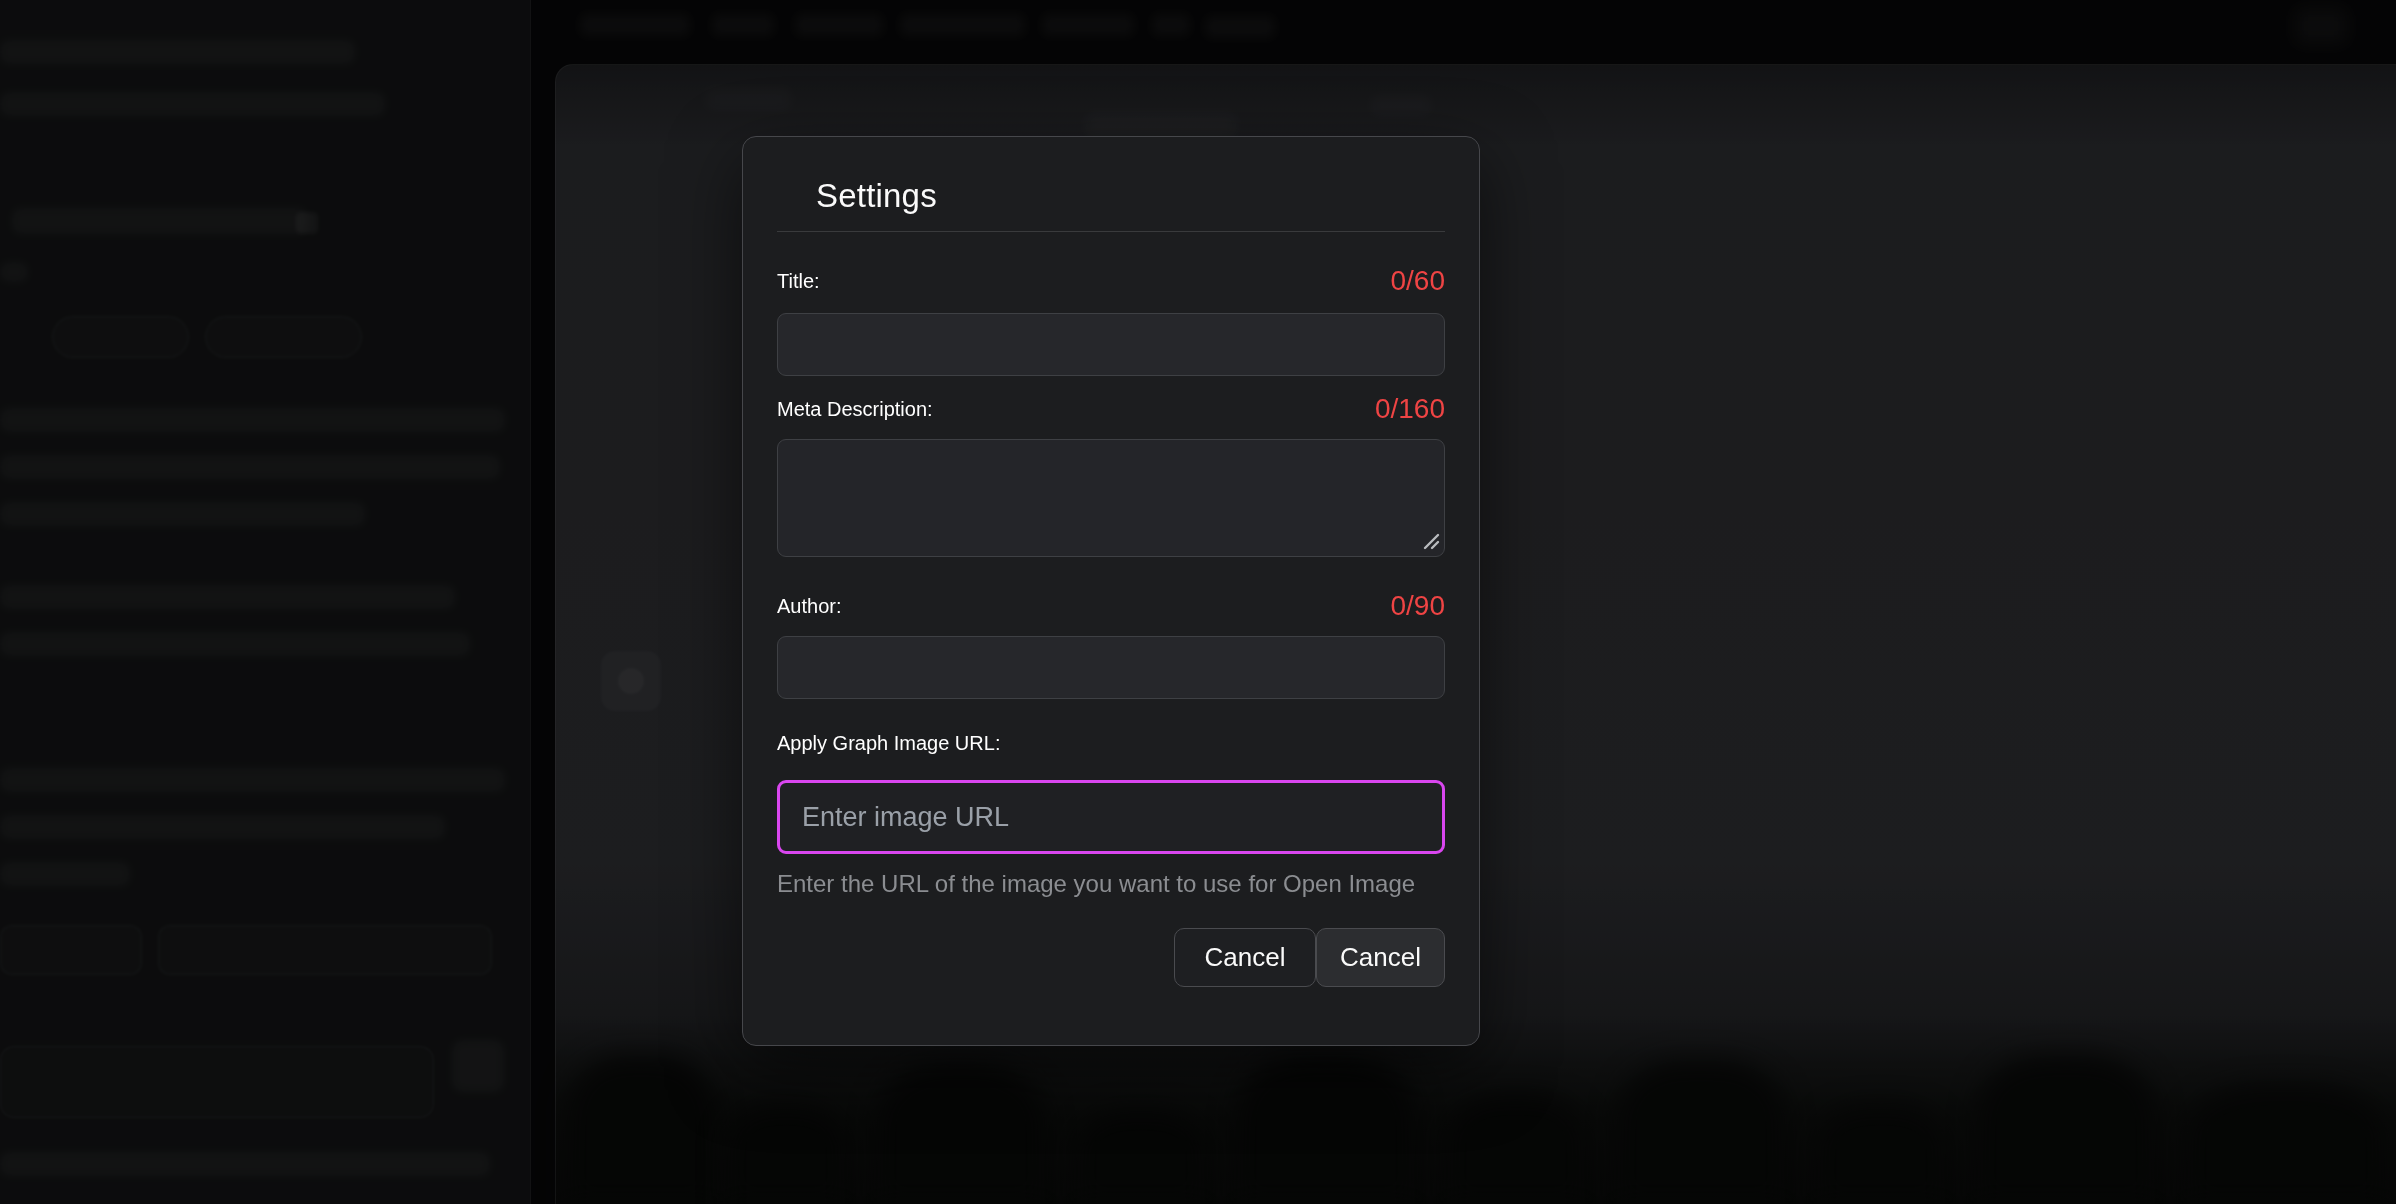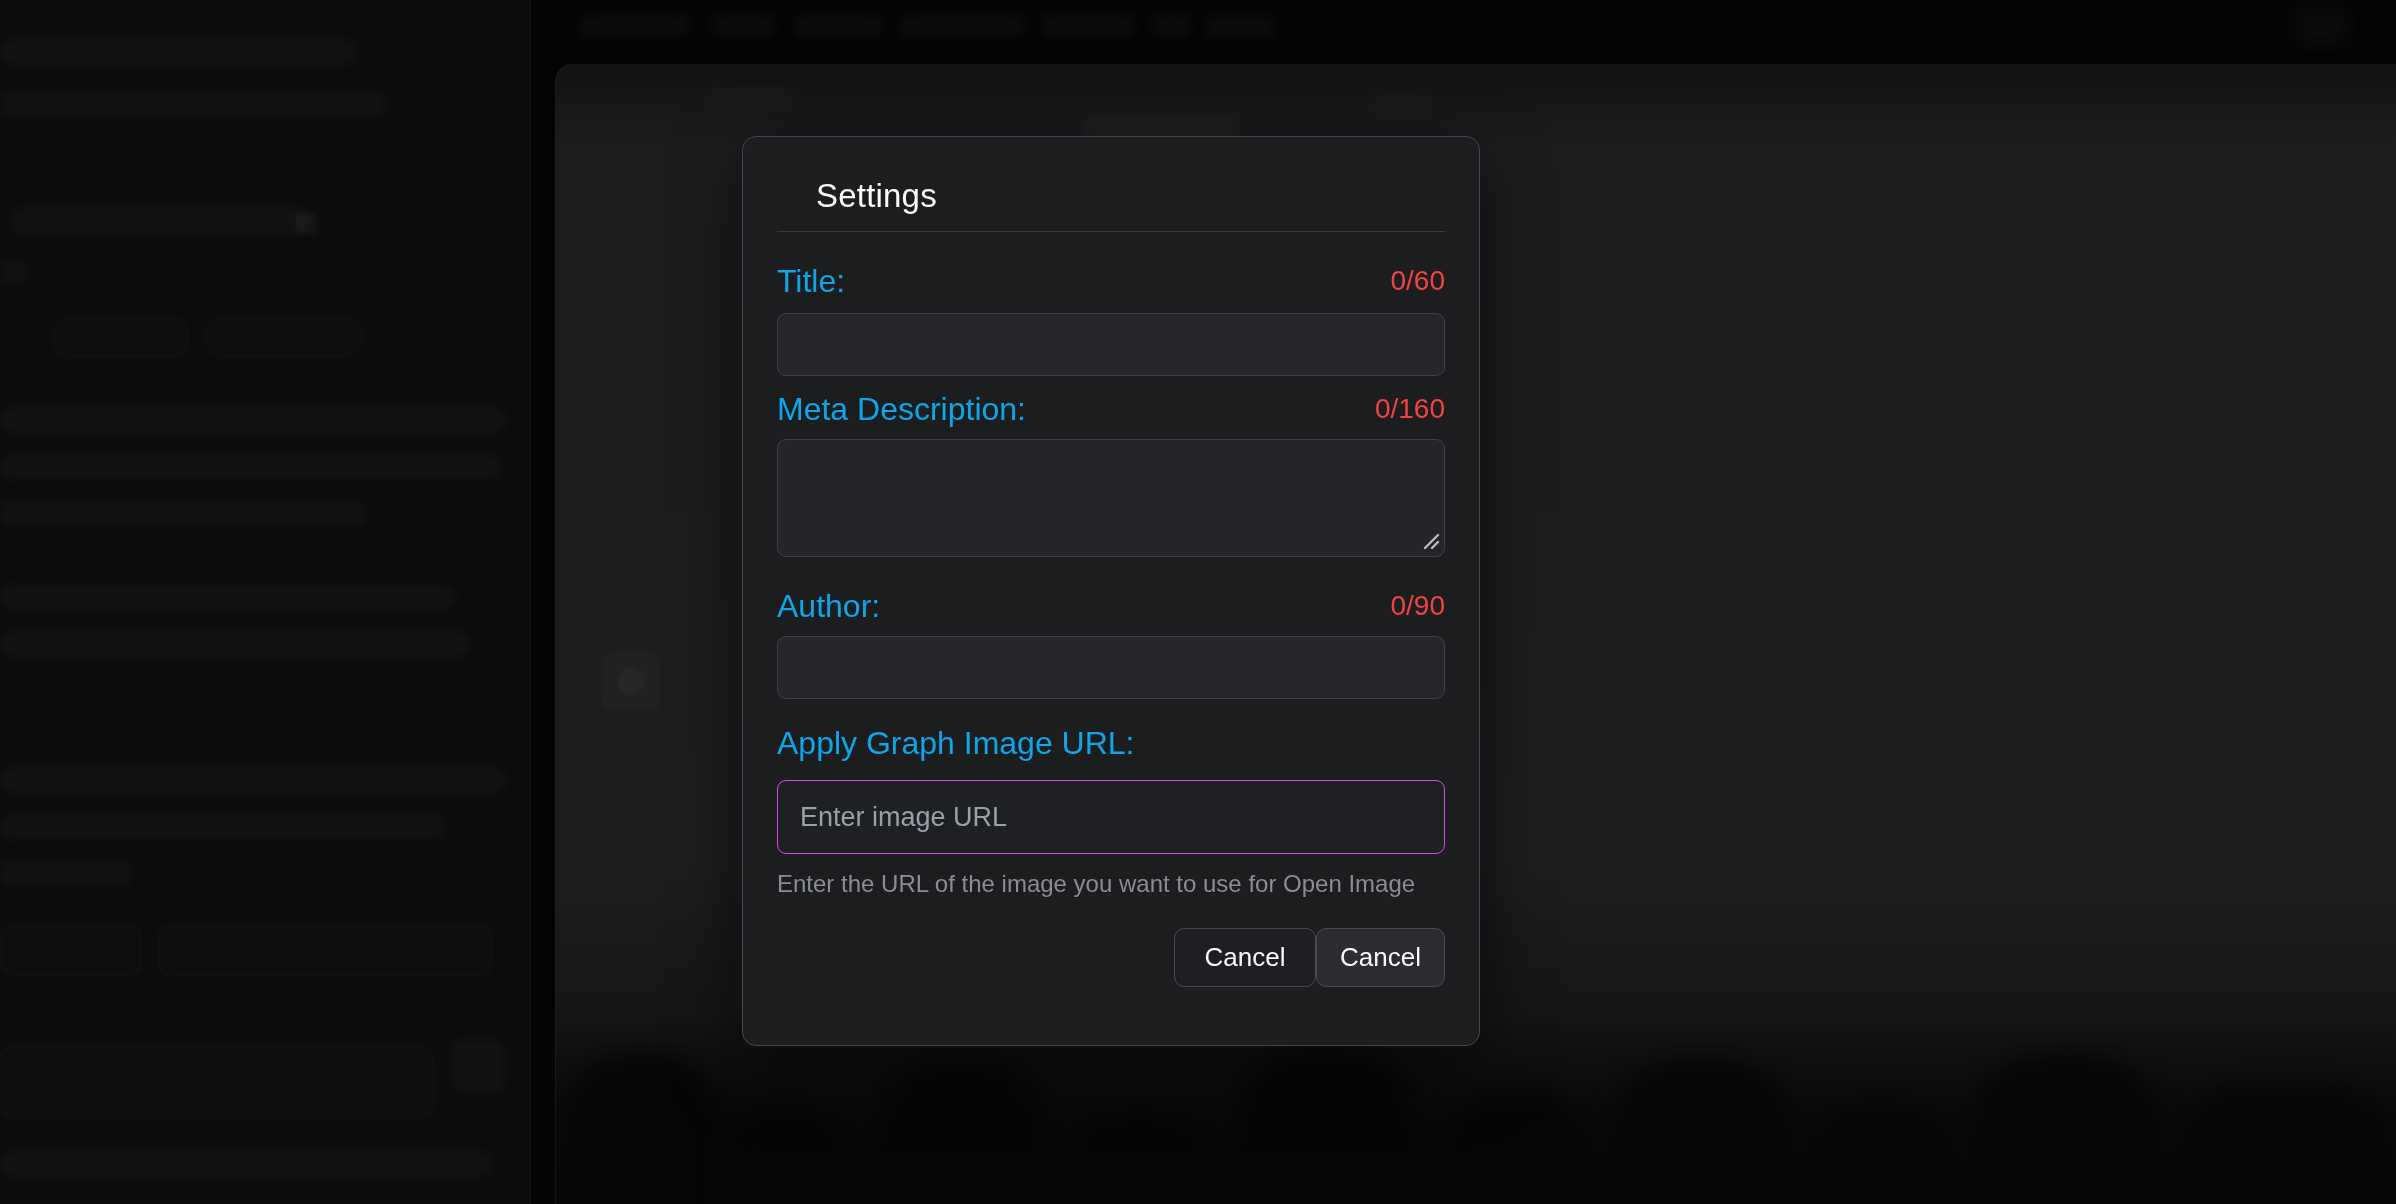--- a/index.html
+++ b/index.html
@@ -34,21 +34,21 @@
   .overlay{position:absolute;inset:0;background:rgba(0,0,0,0.45);}
   
   .modal{
     position:absolute;left:742px;top:136px;width:738px;height:910px;box-sizing:border-box;
     background:#1c1d1f;border:1px solid #46474b;border-radius:14px;
     padding:44px 34px 44px 34px;box-shadow:0 24px 70px rgba(0,0,0,0.55);
   }
   .modal h2{margin:0 0 0 39px;font-size:33px;line-height:30px;font-weight:500;color:#fafafa;letter-spacing:0.2px;}
   .divider{height:1px;background:rgba(255,255,255,0.13);margin-top:20px;}
   .field-head{display:flex;justify-content:space-between;align-items:center;height:30px;}
-  .field-head label{font-size:32px;color:#0ea5e9;}
+  .field-head label{font-size:20px;color:#ffffff;}
   .counter{font-size:28px;color:#ef4444;}
   .fh-1{margin-top:34px;}
   .fh-2{margin-top:18px;}
   .fh-3{margin-top:34px;}
   .fh-4{margin-top:29px;}
   .text-input{
     display:block;box-sizing:border-box;width:100%;height:63px;margin-top:17px;
     background:#26272b;border:1px solid #3e4044;border-radius:9px;
     color:#e8e9ea;font-size:26px;padding:0 22px;outline:none;
     font-family:"Liberation Sans","DejaVu Sans",sans-serif;
@@ -57,21 +57,21 @@
   .ta-wrap{position:relative;margin-top:15px;}
   .ta-wrap textarea{
     display:block;box-sizing:border-box;width:100%;height:118px;resize:none;
     background:#242529;border:1px solid #3e4044;border-radius:9px;
     color:#e8e9ea;font-size:26px;padding:14px 22px;outline:none;
     font-family:"Liberation Sans","DejaVu Sans",sans-serif;
   }
   .resize-handle{position:absolute;right:5px;bottom:7px;width:18px;height:18px;}
   .og-input{
     display:block;box-sizing:border-box;width:100%;height:74px;margin-top:22px;
-    background:#1f2023;border:1px solid #d946ef;border-radius:9px;
+    background:#1f2023;border:3px solid #d946ef;border-radius:9px;
     color:#e8e9ea;font-size:27px;padding:0 22px;outline:none;
     font-family:"Liberation Sans","DejaVu Sans",sans-serif;
   }
   .og-input::placeholder{color:#9aa0a8;opacity:1;}
   .helper{margin:16px 0 0 0;font-size:24px;line-height:28px;color:#8b8d91;}
   .btn-row{display:flex;justify-content:flex-end;margin-top:30px;}
   .btn{
     height:59px;border-radius:10px;font-size:26px;color:#fafafa;cursor:pointer;
     display:flex;align-items:center;justify-content:center;
     font-family:"Liberation Sans","DejaVu Sans",sans-serif;

